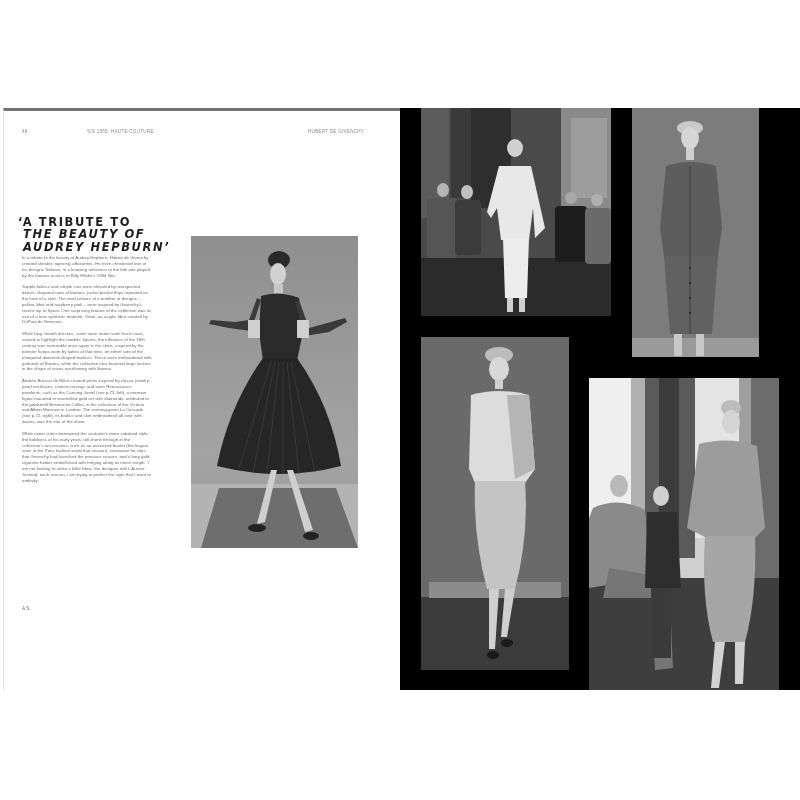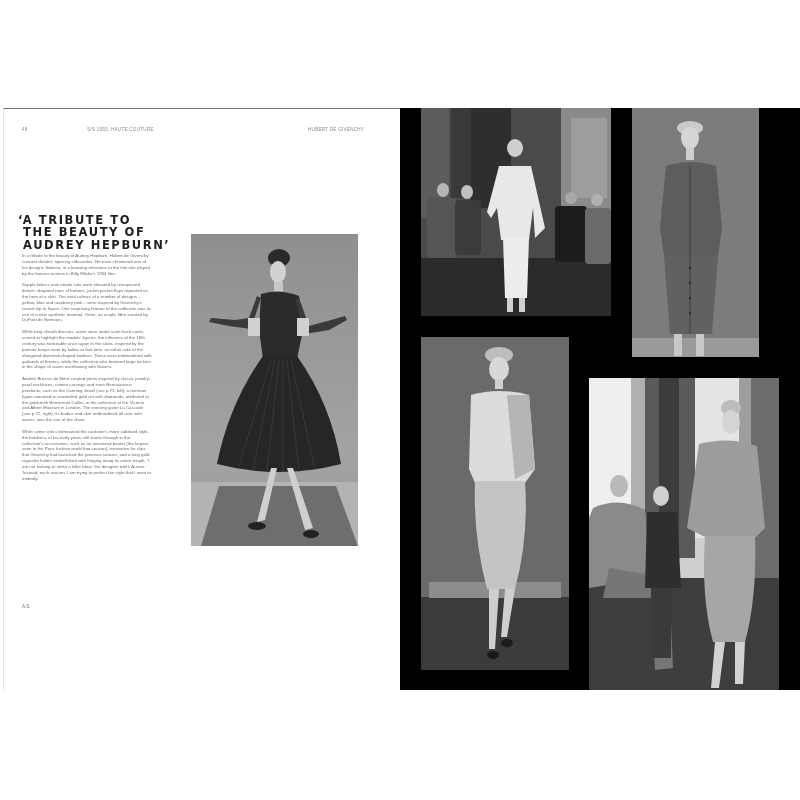--- a/index.html
+++ b/index.html
@@ -5,35 +5,35 @@
   html, body { margin:0; padding:0; }
   body {
     width:800px; height:800px; background:#ffffff; position:relative; overflow:hidden;
     font-family: "Liberation Sans", "DejaVu Sans", sans-serif;
   }
   .spread { position:absolute; left:0; top:0; width:800px; height:800px; }
 
   
   .left-page {
     position:absolute; left:3px; top:108px; width:397px; height:582px;
-    background:#ffffff; border-top:1px solid #737373; border-left:1px solid #e3e3e3;
+    background:#ffffff; border-top:3px solid #737373; border-left:1px solid #e3e3e3;
     box-sizing:border-box;
   }
   .running-head { position:absolute; top:18px; font-size:4.6px; letter-spacing:0.25px; color:#8a8a8a; text-transform:uppercase; white-space:nowrap; }
   .folio { left:18px; }
   .section-head { left:83px; }
   .designer-head { left:304px; }
 
   .headline {
     position:absolute; left:14px; top:105px; width:170px;
     font-family:"DejaVu Sans", sans-serif; font-weight:bold; font-size:11.5px; line-height:12.4px;
     letter-spacing:1.6px; color:#1e1e1e; text-transform:uppercase;
   }
   .headline .line { display:block; white-space:nowrap; }
-  .headline .line.indent { padding-left:5px; }
+  .headline .line.indent { padding-left:5px;font-style:italic; }
 
   .body-text {
     position:absolute; left:18px; top:144px; width:130px;
     font-size:4.4px; line-height:5.85px; color:#6a6a6a;
   }
   .body-text p { margin:0 0 6px 0; }
   .signature { position:absolute; left:18px; top:495px; font-size:4.6px; color:#6a6a6a; }
 
   .photo { position:absolute; overflow:hidden; }
   .photo svg { display:block; width:100%; height:100%; }

